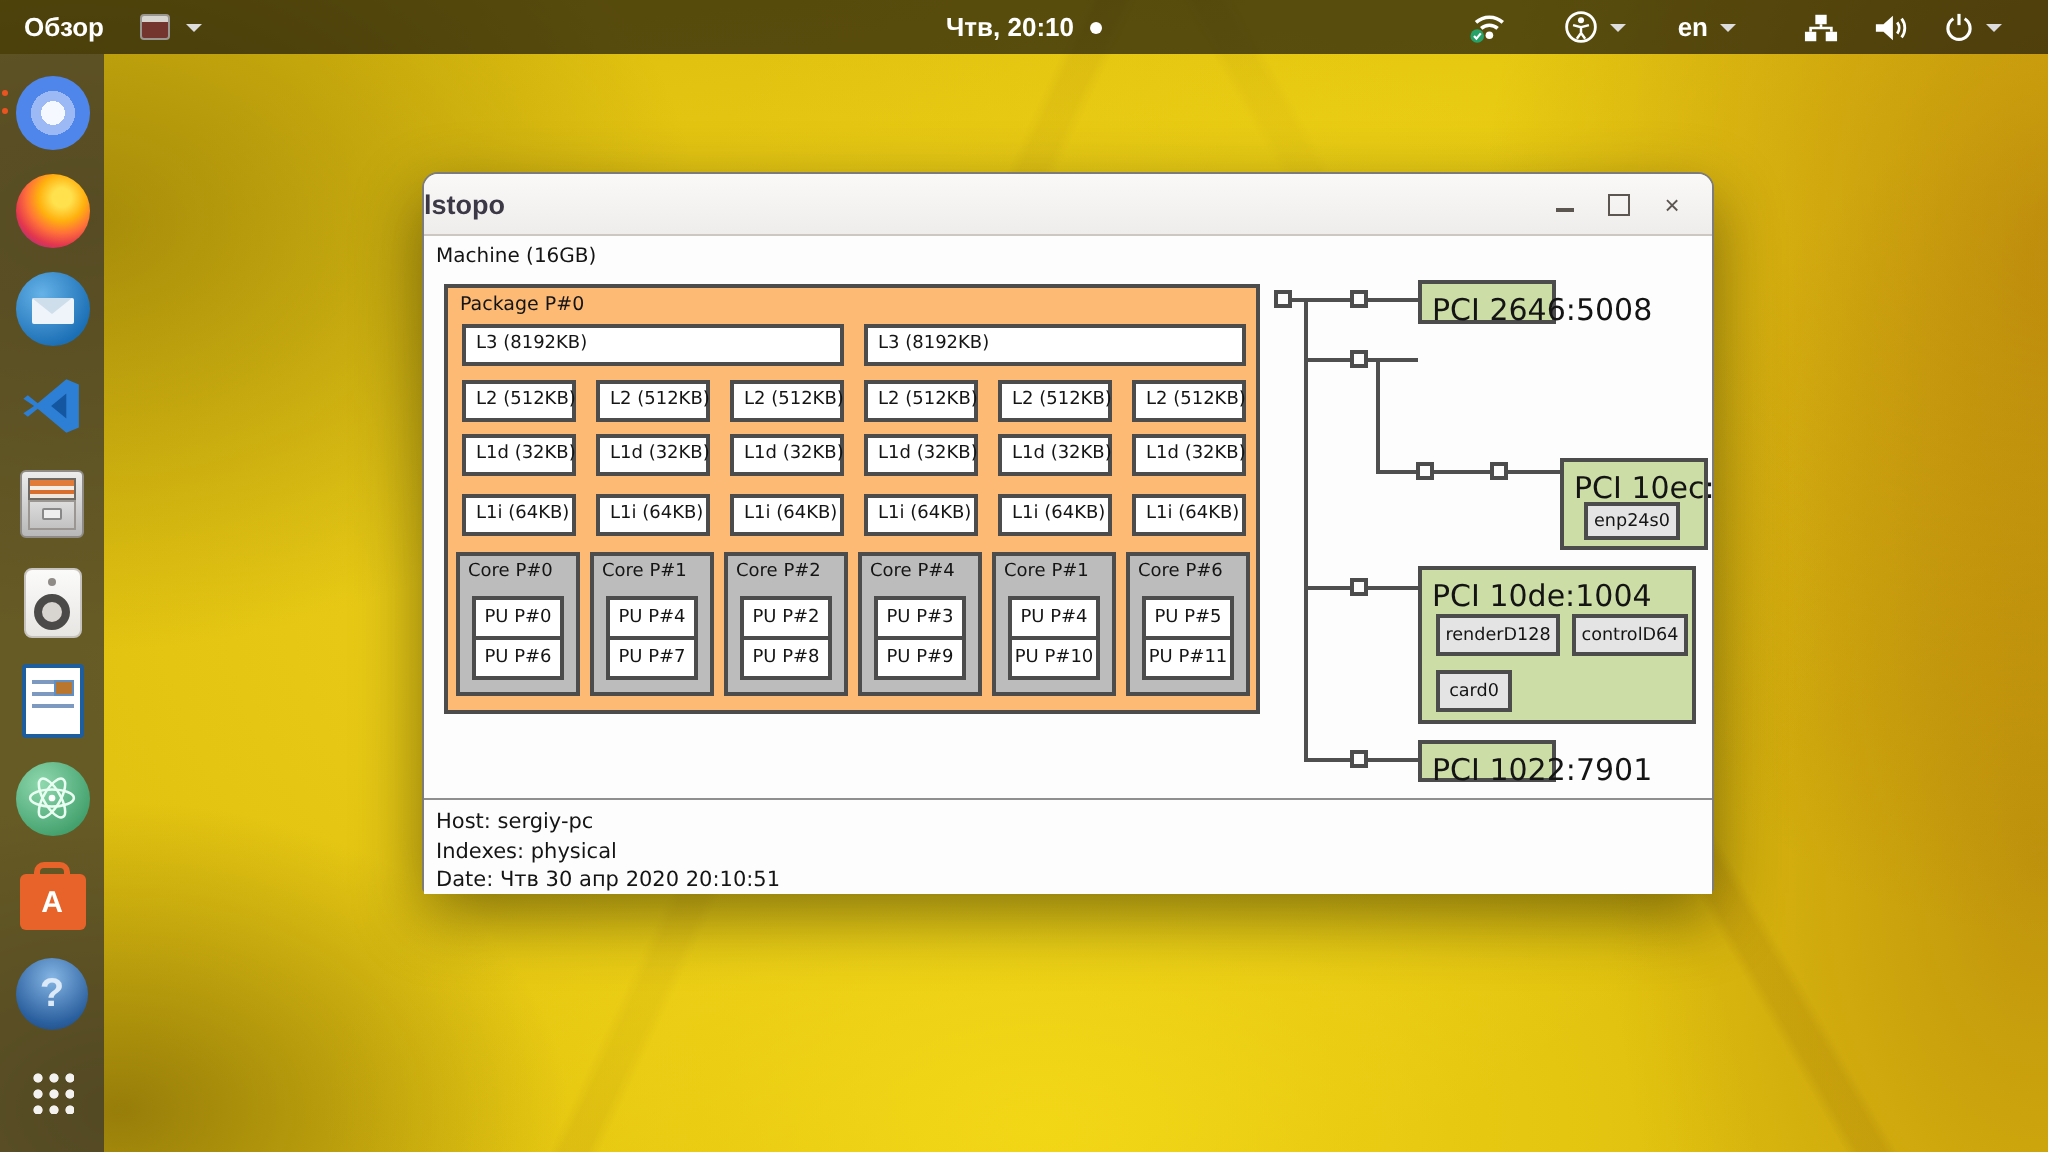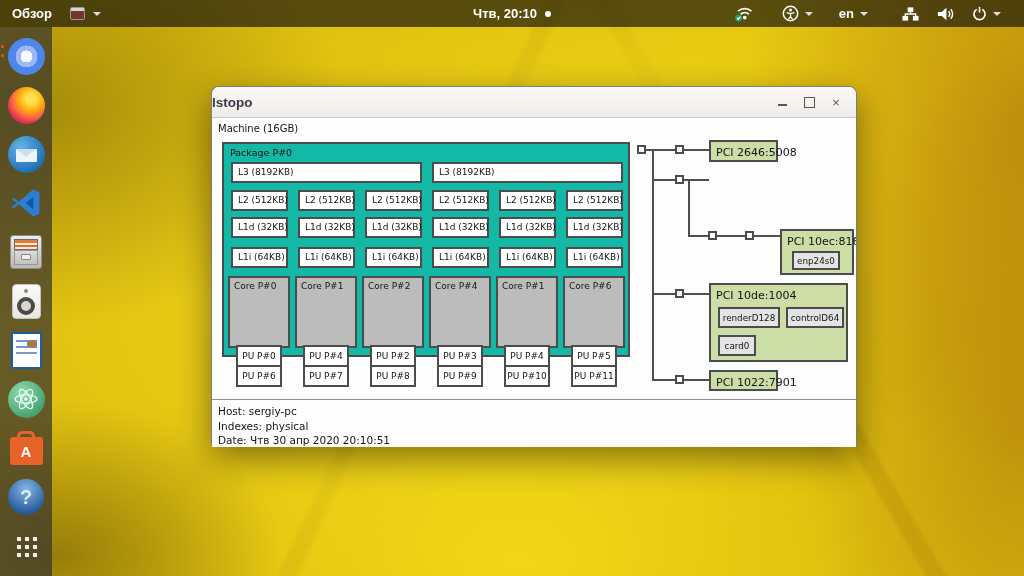--- a/index.html
+++ b/index.html
@@ -73,33 +73,33 @@
     border-bottom:1px solid #cdc7c2;border-radius:7px 7px 0 0;display:flex;align-items:center;justify-content:flex-start;}
   .title{font-size:13.5px;font-weight:bold;color:#3d3846;}
   .winbtns{position:absolute;right:8px;top:0;height:30px;display:flex;align-items:center;gap:3px;}
   .wbtn{width:24px;height:24px;display:flex;align-items:center;justify-content:center;color:#5c5650;font-size:13px;cursor:pointer;}
   .min-glyph{width:9px;height:1.5px;background:#5c5650;display:block;margin-top:6px;}
   .max-glyph{width:9px;height:9px;border:1.5px solid #5c5650;display:block;}
   .content{position:relative;width:644px;height:329px;background:#fdfdfd;color:#141414;
     font-family:"DejaVu Sans","Liberation Sans",sans-serif;overflow:hidden;}
   .mlabel{position:absolute;left:6px;top:5px;font-size:10px;}
   
-  .package{position:absolute;background:#14b8a6;border:2px solid #4c4c4c;box-sizing:border-box;}
+  .package{position:absolute;background:#fdba74;border:2px solid #4c4c4c;box-sizing:border-box;}
   .pkg-label{position:absolute;left:6px;top:3px;font-size:9.5px;}
   .cachebox{position:absolute;height:21px;background:#fff;border:2px solid #4c4c4c;box-sizing:border-box;
     font-size:9px;line-height:16px;padding-left:5px;white-space:nowrap;}
   .l3{width:191px;} .col{width:57px;}
   .corebox{position:absolute;width:62px;height:72px;background:#bcbcbc;border:2px solid #4c4c4c;box-sizing:border-box;}
   .core-label{position:absolute;left:4px;top:3px;font-size:9px;white-space:nowrap;}
-  .pus{position:absolute;left:6px;top:20px;margin-top:47px;}
+  .pus{position:absolute;left:6px;top:20px;}
   .pu{width:46px;height:22px;background:#fff;border:2px solid #4c4c4c;box-sizing:border-box;
     font-size:9px;display:flex;align-items:center;justify-content:center;}
   .pu + .pu{margin-top:-2px;}
   .pcibox{position:absolute;background:#ccdda6;border:2px solid #4c4c4c;box-sizing:border-box;}
-  .pci-label{position:absolute;left:5px;top:4px;font-size:11px;white-space:nowrap;}
+  .pci-label{position:absolute;left:5px;top:4px;font-size:15px;white-space:nowrap;}
   .devbox{position:absolute;background:#e4e4e4;border:2px solid #4c4c4c;box-sizing:border-box;
     font-size:8.8px;display:flex;align-items:center;justify-content:center;white-space:nowrap;}
   .plug{position:absolute;width:9px;height:9px;background:#fcfcfc;border:2px solid #4c4c4c;box-sizing:border-box;z-index:3;}
   .hl{position:absolute;height:2px;background:#4f4f4f;z-index:1;}
   .vl{position:absolute;width:2px;background:#4f4f4f;z-index:1;}
   .sep{position:absolute;left:0;top:281px;width:644px;height:1px;background:#8f8f8f;}
   .foot{position:absolute;left:6px;font-size:10.5px;white-space:nowrap;}
 </style>
 </head>
 <body>

